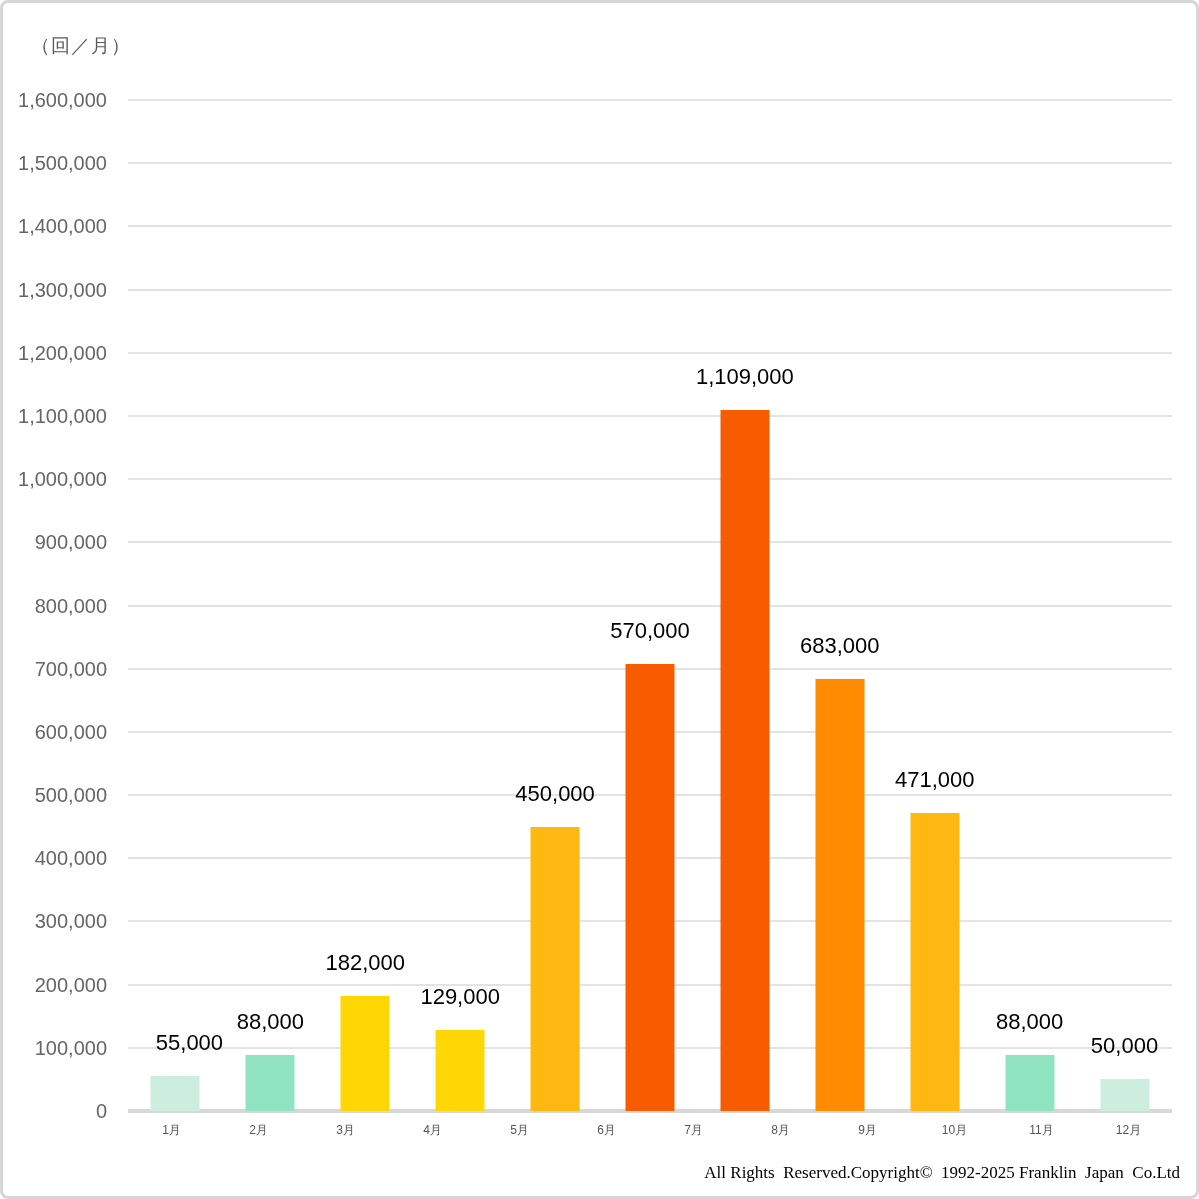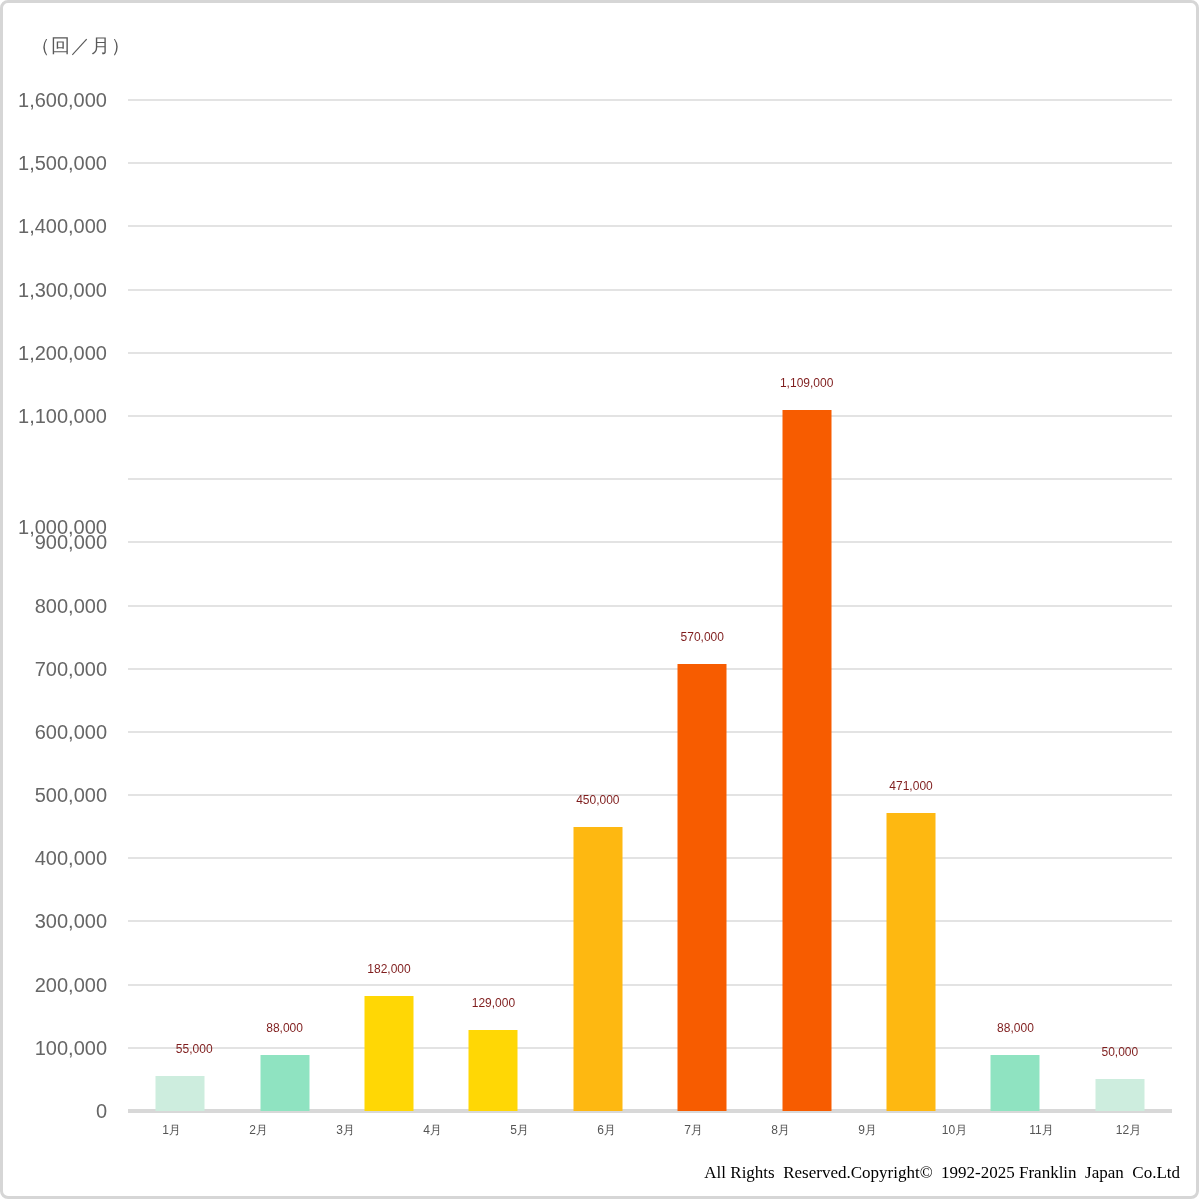--- a/index.html
+++ b/index.html
@@ -79,22 +79,22 @@
     position: absolute;
     bottom: 0;
     left: 50%;
     transform: translateX(-50%);
     width: 49px;
   }
   .bar-value-label {
     position: absolute;
     left: 50%;
     transform: translateX(-50%);
-    font-size: 12px;
-    color: #7f1d1d;
+    font-size: 22px;
+    color: #000000;
     white-space: nowrap;
   }
   
   .x-labels {
     position: absolute;
     left: 125px;
     top: 1119px;
     width: 1044px;
     display: flex;
   }
@@ -126,21 +126,21 @@
       <div class="y-label" style="top: 100%;">0</div>
       <div class="y-label" style="top: 93.75%;">100,000</div>
       <div class="y-label" style="top: 87.5%;">200,000</div>
       <div class="y-label" style="top: 81.25%;">300,000</div>
       <div class="y-label" style="top: 75%;">400,000</div>
       <div class="y-label" style="top: 68.75%; text-align: right;">500,000</div>
       <div class="y-label" style="top: 62.5%;">600,000</div>
       <div class="y-label" style="top: 56.25%;">700,000</div>
       <div class="y-label" style="top: 50%;">800,000</div>
       <div class="y-label" style="top: 43.75%;">900,000</div>
-      <div class="y-label" style="top: 37.5%; margin-top: 48px;">1,000,000</div>
+      <div class="y-label" style="top: 37.5%;">1,000,000</div>
       <div class="y-label" style="top: 31.25%;">1,100,000</div>
       <div class="y-label" style="top: 25%;">1,200,000</div>
       <div class="y-label" style="top: 18.75%;">1,300,000</div>
       <div class="y-label" style="top: 12.5%;">1,400,000</div>
       <div class="y-label" style="top: 6.25%;">1,500,000</div>
       <div class="y-label" style="top: 0%;">1,600,000</div>
     </div>
 
   <div class="plot">
     <div id="gridlines">
@@ -185,20 +185,24 @@
         </div>
         <div class="bar-slot">
           <div class="bar" style="height: 44.25%; background: rgb(247, 92, 0);"></div>
           <div class="bar-value-label" style="bottom: calc(44.25% + 20px);">570,000</div>
         </div>
         <div class="bar-slot">
           <div class="bar" style="height: 69.3125%; background: rgb(247, 92, 0);"></div>
           <div class="bar-value-label" style="bottom: calc(69.3125% + 20px);">1,109,000</div>
         </div>
         <div class="bar-slot">
+          <div class="bar" style="height: 42.6875%; background: rgb(254, 139, 0);"></div>
+          <div class="bar-value-label" style="bottom: calc(42.6875% + 20px);">683,000</div>
+        </div>
+        <div class="bar-slot">
           <div class="bar" style="height: 29.4375%; background: rgb(254, 184, 17);"></div>
           <div class="bar-value-label" style="bottom: calc(29.4375% + 20px);">471,000</div>
         </div>
         <div class="bar-slot">
           <div class="bar" style="height: 5.5%; background: rgb(143, 227, 193);"></div>
           <div class="bar-value-label" style="bottom: calc(5.5% + 20px);">88,000</div>
         </div>
         <div class="bar-slot">
           <div class="bar" style="height: 3.125%; background: rgb(205, 237, 222);"></div>
           <div class="bar-value-label" style="bottom: calc(3.125% + 20px);">50,000</div>

